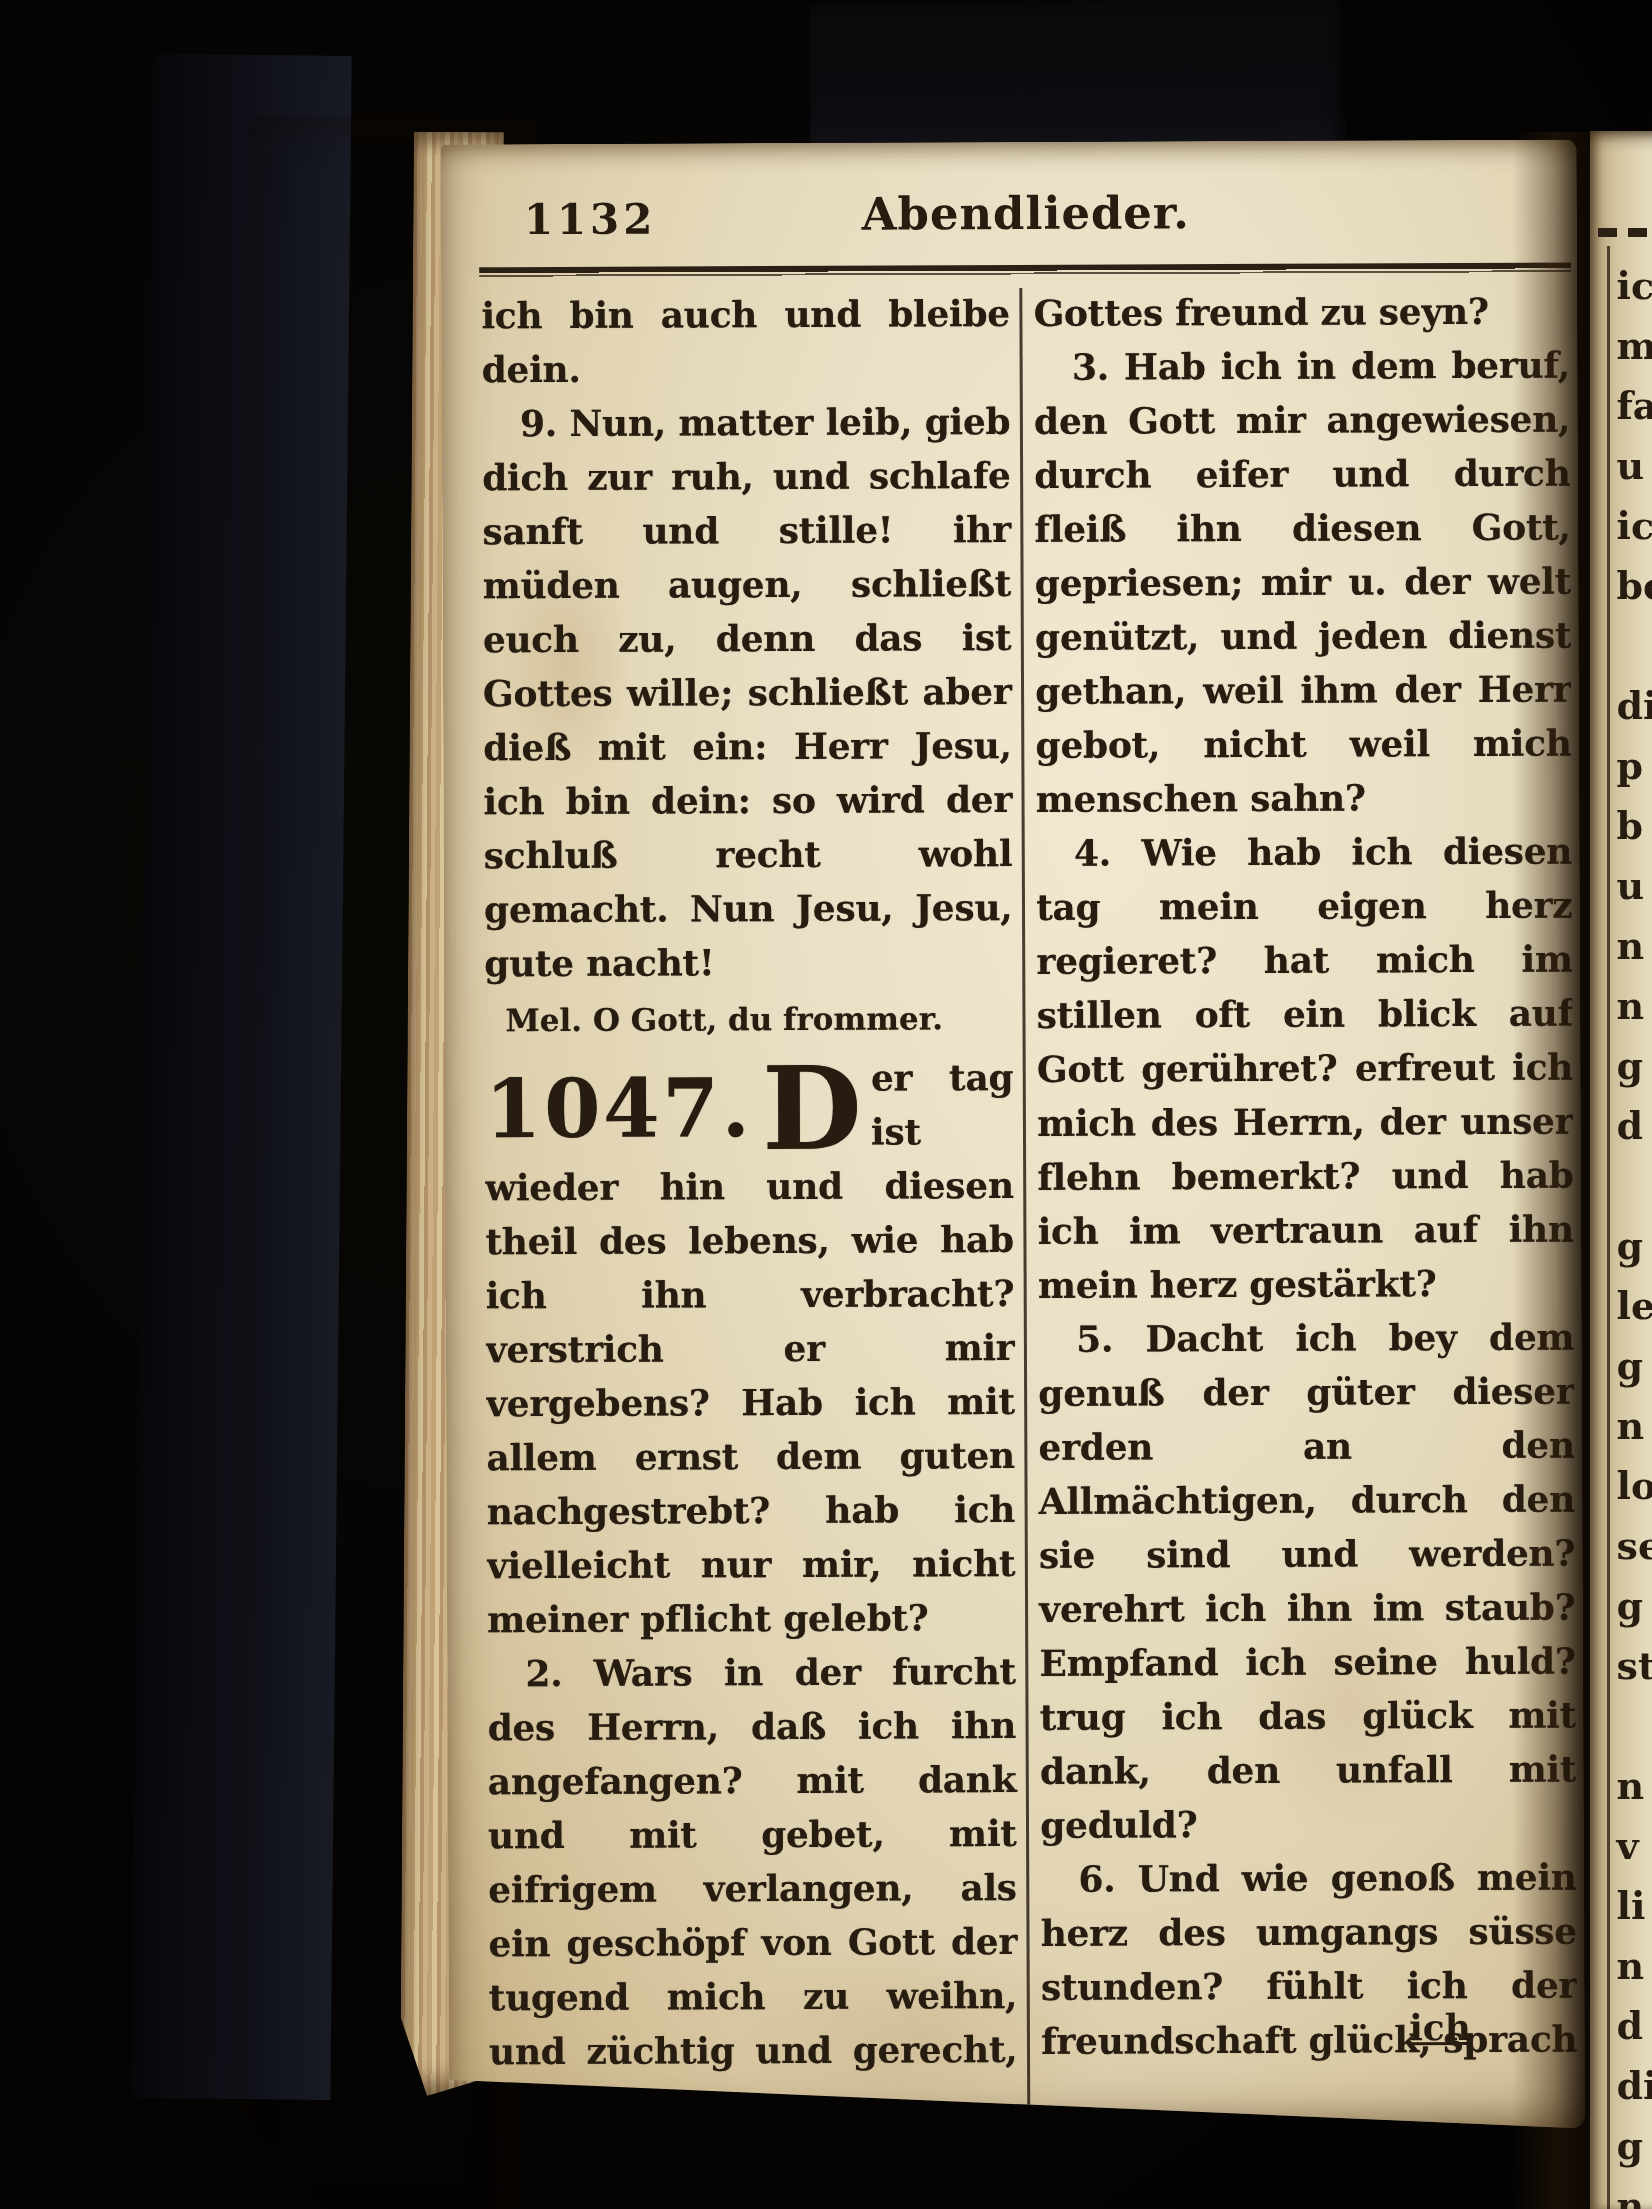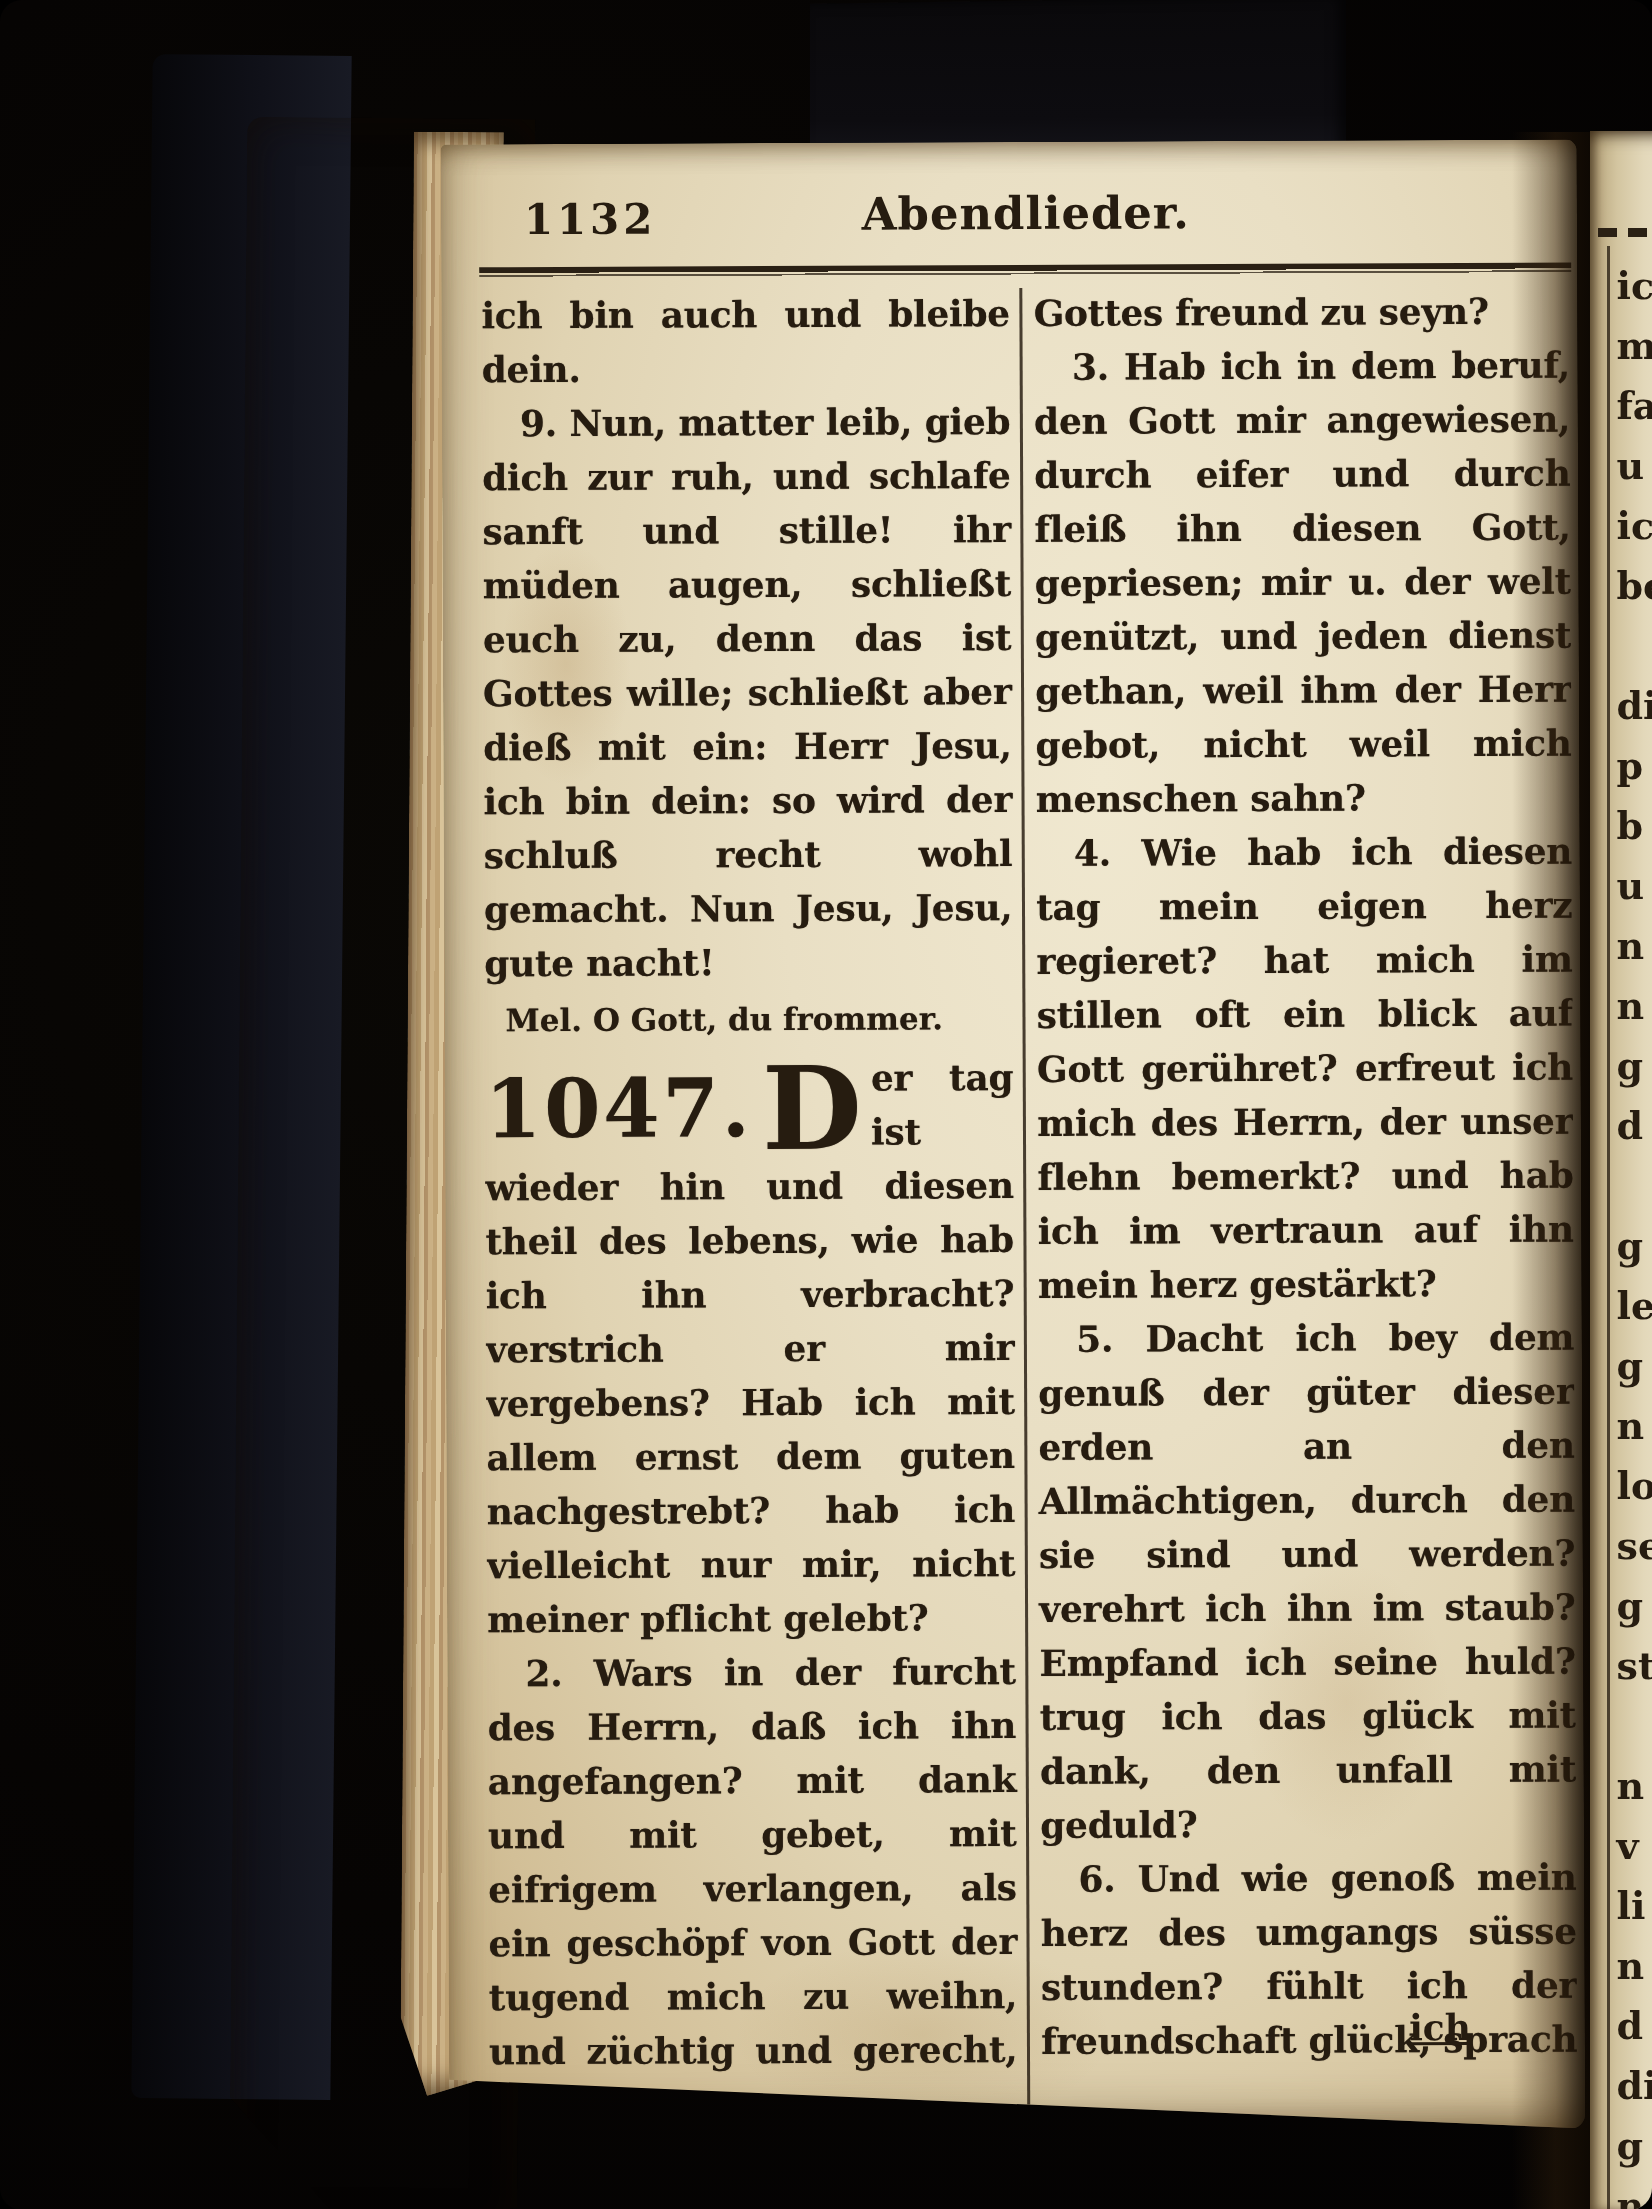--- a/index.html
+++ b/index.html
@@ -1,18 +1,18 @@
 <!DOCTYPE html>
 <html style="font-size:15px"><head>
 <meta charset="utf-8">
 <style>
   html,body{margin:0;padding:0;background:#000;}
   #stage{position:relative;width:1652px;height:2210px;overflow:hidden;
          background:radial-gradient(ellipse at 30% 40%, #0a0805 0%, #060403 55%, #030202 100%);
-         font-family:"DejaVu Serif", serif;border-radius:22px;}
+         font-family:"DejaVu Serif", serif;}
   
   .top-cover{position:absolute;left:810px;top:0;width:536px;height:168px;
              background:linear-gradient(180deg,#0a090b 0%,#0d0c10 70%,#16161c 100%);
              transform:skewY(-0.8deg);
              box-shadow:0 5.7px 3.8px -2.8px rgba(130,140,160,0.28), inset -7.6px 0 11.4px rgba(0,0,0,.6);}
   .blue-torn-edge{position:absolute;left:1399px;top:163px;width:121px;height:23px;
              background:linear-gradient(90deg,#2c3a52,#46597a 40%,#32405c 75%,#1a2233);
              border-radius:40% 60% 50% 50%/60% 50% 60% 40%;opacity:.85;}
   .cover-left{position:absolute;left:142px;top:55px;width:199px;height:2044px;
              background:linear-gradient(90deg,#07070a 0%,#101119 55%,#181a24 100%);

